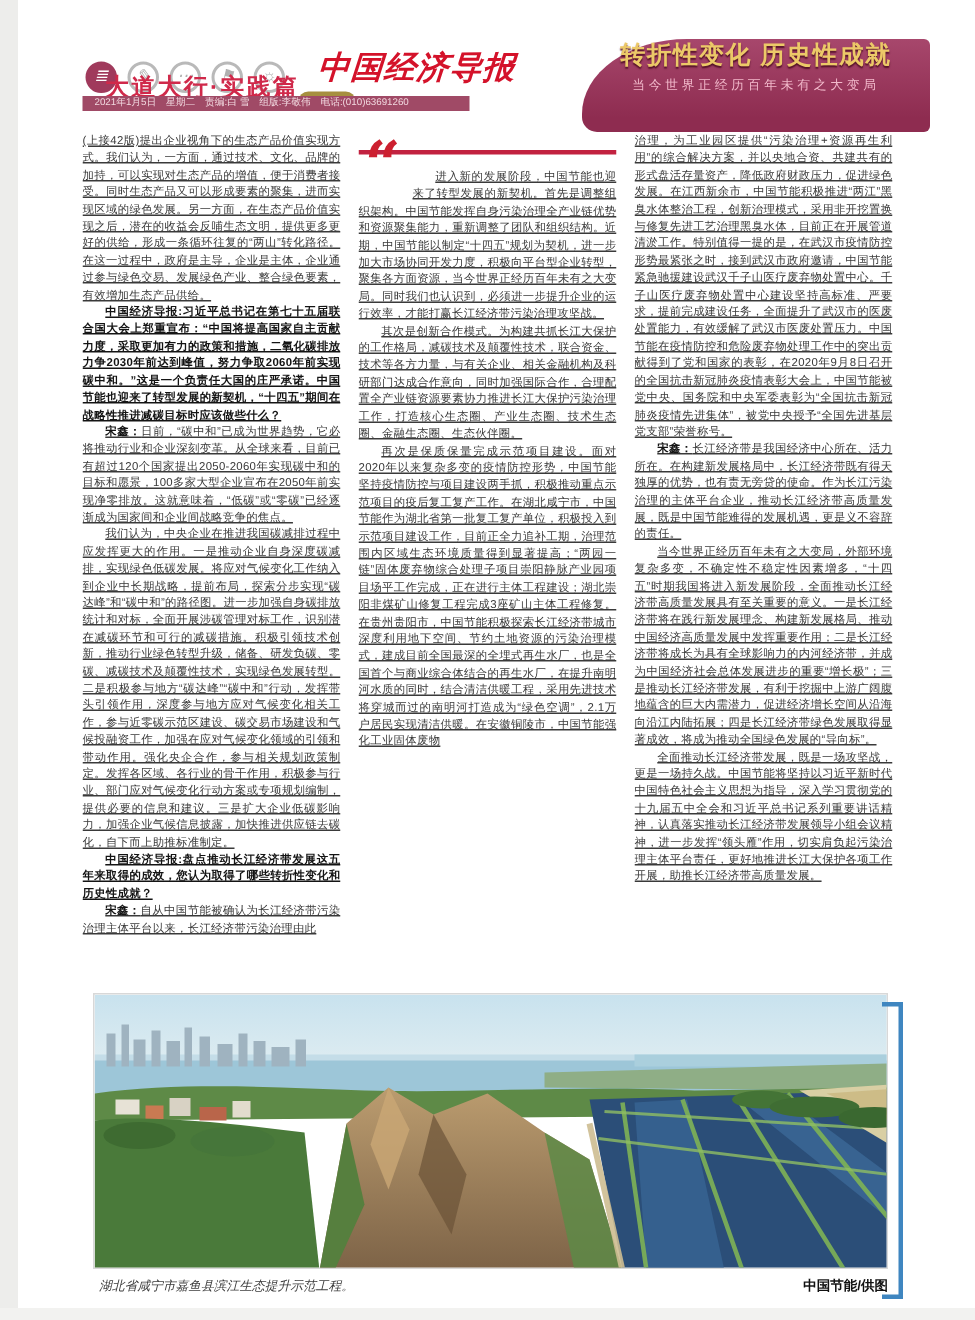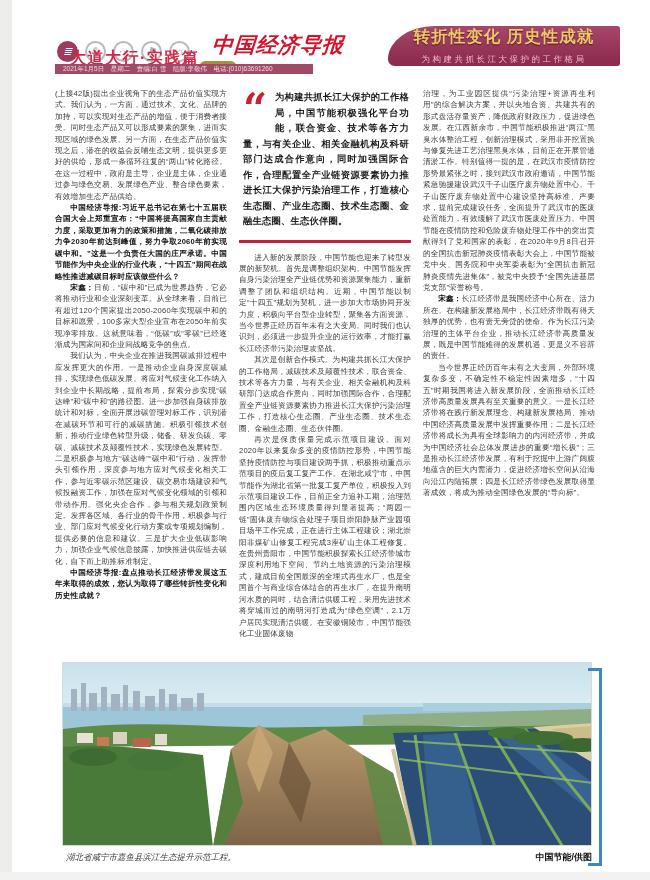--- a/index.html
+++ b/index.html
@@ -19,33 +19,33 @@
         background:#a68f3f;color:#fff;font-size:9px;font-weight:normal;
         display:flex;align-items:center;justify-content:center;margin-top:32px;}
   .paper-name{position:absolute;left:212px;top:31px;font-family:"DejaVu Serif",serif;
         font-weight:bold;font-style:italic;color:#d4122a;font-size:21px;letter-spacing:1px;
         transform:skewX(-4deg);}
   .section-title{position:absolute;left:58px;top:48px;color:#d0294a;font-weight:bold;
         font-size:16px;letter-spacing:1.5px;margin-left:12px;}
   .date-bar{position:absolute;left:55px;top:64px;width:258px;height:10px;background:#a04a66;
         color:#f2d9e0;font-size:6.5px;line-height:10px;padding-left:8px;box-sizing:border-box;
         white-space:nowrap;overflow:hidden;}
-  .banner{position:absolute;left:388px;top:26px;width:232px;height:40px;
+  .banner{position:absolute;left:388px;top:26px;width:232px;height:62px;
         background:linear-gradient(180deg,#a7476c 0%,#8e2c50 85%);
         border-radius:70px 4px 4px 10px / 50px 4px 4px 10px;
-        display:flex;flex-direction:column;align-items:center;justify-content:space-between;}
+        display:flex;flex-direction:column;align-items:center;justify-content:flex-start;}
   .banner-title{color:#ecc968;font-weight:900;font-size:16.5px;letter-spacing:1px;
         text-shadow:0 1px 1px #551227;white-space:nowrap;}
   .banner-sub{color:#f2b9cb;font-size:8.5px;letter-spacing:2.5px;margin-top:3px;white-space:nowrap;}
 
   
   .columns{position:absolute;left:55px;top:88px;width:540px;height:572px;display:flex;gap:12px;}
   .col{width:172px;height:572px;overflow:hidden;}
   .col p{margin:0;font-size:7.6px;line-height:11.4px;text-align:justify;color:#3a3a3a;
-        letter-spacing:0.2px;text-indent:2em;}
+        letter-spacing:0.2px;text-indent:2em;text-decoration:underline;}
   .col p.noindent{text-indent:0;}
   .col p.q{font-weight:bold;color:#141414;}
   .col p .lead{font-weight:bold;color:#141414;}
 
   
   .quote{padding:2px 2px 10px 4px;border-bottom:3px solid #c22240;margin-bottom:9px;}
   .qmark{float:left;width:32px;font-family:"DejaVu Serif",serif;font-weight:bold;
         color:#cc2030;font-size:42px;line-height:0.75;margin-top:4px;}
   .qtext{font-weight:bold !important;color:#1c1c1c !important;
         font-size:9.3px !important;line-height:15.5px !important;text-indent:0 !important;}
@@ -86,47 +86,48 @@
         <i>☼</i>
       </span>
     <span class="page-badge">43</span>
   </div>
   <div class="paper-name">中国经济导报</div>
   <div class="section-title">大道大行·实践篇</div>
   <div class="date-bar">2021年1月5日　星期二　责编:白 雪　组版:李敬伟　电话:(010)63691260</div>
 
   <div class="banner">
     <div class="banner-title">转折性变化  历史性成就</div>
-    <div class="banner-sub">为构建共抓长江大保护的工作格局</div>
+    <div class="banner-sub">当今世界正经历百年未有之大变局</div>
   </div>
 
   <main class="columns">
 
     <section class="col">
       <p class="body noindent">(上接42版)提出企业视角下的生态产品价值实现方式。我们认为，一方面，通过技术、文化、品牌的加持，可以实现对生态产品的增值，便于消费者接受。同时生态产品又可以形成要素的聚集，进而实现区域的绿色发展。另一方面，在生态产品价值实现之后，潜在的收益会反哺生态文明，提供更多更好的供给，形成一条循环往复的“两山”转化路径。在这一过程中，政府是主导，企业是主体，企业通过参与绿色交易、发展绿色产业、整合绿色要素，有效增加生态产品供给。</p>
-      <p class="q">中国经济导报:习近平总书记在第七十五届联合国大会上郑重宣布：“中国将提高国家自主贡献力度，采取更加有力的政策和措施，二氧化碳排放力争2030年前达到峰值，努力争取2060年前实现碳中和。”这是一个负责任大国的庄严承诺。中国节能作为中央企业的行业代表，“十四五”期间在战略性推进减碳目标时应该做些什么？</p>
+      <p class="q">中国经济导报:习近平总书记在第七十五届联合国大会上郑重宣布：“中国将提高国家自主贡献力度，采取更加有力的政策和措施，二氧化碳排放力争2030年前达到峰值，努力争取2060年前实现碳中和。”这是一个负责任大国的庄严承诺。中国节能也迎来了转型发展的新契机，“十四五”期间在战略性推进减碳目标时应该做些什么？</p>
       <p class="body"><b class="lead">宋鑫：</b><span>日前，“碳中和”已成为世界趋势，它必将推动行业和企业深刻变革。从全球来看，目前已有超过120个国家提出2050-2060年实现碳中和的目标和愿景，100多家大型企业宣布在2050年前实现净零排放。这就意味着，“低碳”或“零碳”已经逐渐成为国家间和企业间战略竞争的焦点。</span></p>
       <p class="body">我们认为，中央企业在推进我国碳减排过程中应发挥更大的作用。一是推动企业自身深度碳减排，实现绿色低碳发展。将应对气候变化工作纳入到企业中长期战略，提前布局，探索分步实现“碳达峰”和“碳中和”的路径图。进一步加强自身碳排放统计和对标，全面开展涉碳管理对标工作，识别潜在减碳环节和可行的减碳措施。积极引领技术创新，推动行业绿色转型升级，储备、研发负碳、零碳、减碳技术及颠覆性技术，实现绿色发展转型。二是积极参与地方“碳达峰”“碳中和”行动，发挥带头引领作用，深度参与地方应对气候变化相关工作，参与近零碳示范区建设、碳交易市场建设和气候投融资工作，加强在应对气候变化领域的引领和带动作用。强化央企合作，参与相关规划政策制定。发挥各区域、各行业的骨干作用，积极参与行业、部门应对气候变化行动方案或专项规划编制，提供必要的信息和建议。三是扩大企业低碳影响力，加强企业气候信息披露，加快推进供应链去碳化，自下而上助推标准制定。</p>
       <p class="q">中国经济导报:盘点推动长江经济带发展这五年来取得的成效，您认为取得了哪些转折性变化和历史性成就？</p>
+      <p class="body"><b class="lead">宋鑫：</b><span>自从中国节能被确认为长江经济带污染治理主体平台以来，长江经济带污染治理由此</span></p>
     </section>
 
     <section class="col">
       <div class="quote">
         <span class="qmark">“</span>
-        <p class="qtext">为构建共抓长江大保护的工作格局，中国节能积极强化平台功能，联合资金、技术等各方力量，与有关企业、相关金融机构及科研部门达成合作意向，同时加强国际合作，合理配置全产业链资源要素协力推进长江大保护污染治理工作，打造核心生态圈、产业生态圈、技术生态圈、金融生态圈、生态伙伴圈。</p>
       </div>
       <p class="body">进入新的发展阶段，中国节能也迎来了转型发展的新契机。首先是调整组织架构。中国节能发挥自身污染治理全产业链优势和资源聚集能力，重新调整了团队和组织结构。近期，中国节能以制定“十四五”规划为契机，进一步加大市场协同开发力度，积极向平台型企业转型，聚集各方面资源，当今世界正经历百年未有之大变局。同时我们也认识到，必须进一步提升企业的运行效率，才能打赢长江经济带污染治理攻坚战。</p>
       <p class="body">其次是创新合作模式。为构建共抓长江大保护的工作格局，减碳技术及颠覆性技术，联合资金、技术等各方力量，与有关企业、相关金融机构及科研部门达成合作意向，同时加强国际合作，合理配置全产业链资源要素协力推进长江大保护污染治理工作，打造核心生态圈、产业生态圈、技术生态圈、金融生态圈、生态伙伴圈。</p>
       <p class="body">再次是保质保量完成示范项目建设。面对2020年以来复杂多变的疫情防控形势，中国节能坚持疫情防控与项目建设两手抓，积极推动重点示范项目的疫后复工复产工作。在湖北咸宁市，中国节能作为湖北省第一批复工复产单位，积极投入到示范项目建设工作，目前正全力追补工期，治理范围内区域生态环境质量得到显著提高；“两园一链”固体废弃物综合处理子项目崇阳静脉产业园项目场平工作完成，正在进行主体工程建设；湖北崇阳非煤矿山修复工程完成3座矿山主体工程修复。在贵州贵阳市，中国节能积极探索长江经济带城市深度利用地下空间、节约土地资源的污染治理模式，建成目前全国最深的全埋式再生水厂，也是全国首个与商业综合体结合的再生水厂，在提升南明河水质的同时，结合清洁供暖工程，采用先进技术将穿城而过的南明河打造成为“绿色空调”，2.1万户居民实现清洁供暖。在安徽铜陵市，中国节能强化工业固体废物</p>
     </section>
 
     <section class="col">
       <p class="body noindent">治理，为工业园区提供“污染治理+资源再生利用”的综合解决方案，并以央地合资、共建共有的形式盘活存量资产，降低政府财政压力，促进绿色发展。在江西新余市，中国节能积极推进“两江”黑臭水体整治工程，创新治理模式，采用非开挖置换与修复先进工艺治理黑臭水体，目前正在开展管道清淤工作。特别值得一提的是，在武汉市疫情防控形势最紧张之时，接到武汉市政府邀请，中国节能紧急驰援建设武汉千子山医疗废弃物处置中心。千子山医疗废弃物处置中心建设坚持高标准、严要求，提前完成建设任务，全面提升了武汉市的医废处置能力，有效缓解了武汉市医废处置压力。中国节能在疫情防控和危险废弃物处理工作中的突出贡献得到了党和国家的表彰，在2020年9月8日召开的全国抗击新冠肺炎疫情表彰大会上，中国节能被党中央、国务院和中央军委表彰为“全国抗击新冠肺炎疫情先进集体”，被党中央授予“全国先进基层党支部”荣誉称号。</p>
       <p class="body"><b class="lead">宋鑫：</b><span>长江经济带是我国经济中心所在、活力所在。在构建新发展格局中，长江经济带既有得天独厚的优势，也有责无旁贷的使命。作为长江污染治理的主体平台企业，推动长江经济带高质量发展，既是中国节能难得的发展机遇，更是义不容辞的责任。</span></p>
       <p class="body">当今世界正经历百年未有之大变局，外部环境复杂多变，不确定性不稳定性因素增多，“十四五”时期我国将进入新发展阶段，全面推动长江经济带高质量发展具有至关重要的意义。一是长江经济带将在践行新发展理念、构建新发展格局、推动中国经济高质量发展中发挥重要作用；二是长江经济带将成长为具有全球影响力的内河经济带，并成为中国经济社会总体发展进步的重要“增长极”；三是推动长江经济带发展，有利于挖掘中上游广阔腹地蕴含的巨大内需潜力，促进经济增长空间从沿海向沿江内陆拓展；四是长江经济带绿色发展取得显著成效，将成为推动全国绿色发展的“导向标”。</p>
+      <p class="body">全面推动长江经济带发展，既是一场攻坚战，更是一场持久战。中国节能将坚持以习近平新时代中国特色社会主义思想为指导，深入学习贯彻党的十九届五中全会和习近平总书记系列重要讲话精神，认真落实推动长江经济带发展领导小组会议精神，进一步发挥“领头雁”作用，切实肩负起污染治理主体平台责任，更好地推进长江大保护各项工作开展，助推长江经济带高质量发展。</p>
     </section>
   </main>
 
   <figure class="photo">
     <svg viewBox="0 0 530 184" width="530" height="184" preserveAspectRatio="none">
       <defs>
         <linearGradient id="sky" x1="0" y1="0" x2="0" y2="1">
           <stop offset="0" stop-color="#c8e2ee"></stop>
             <stop offset="1" stop-color="#eaf2f3"></stop>
         </linearGradient>

